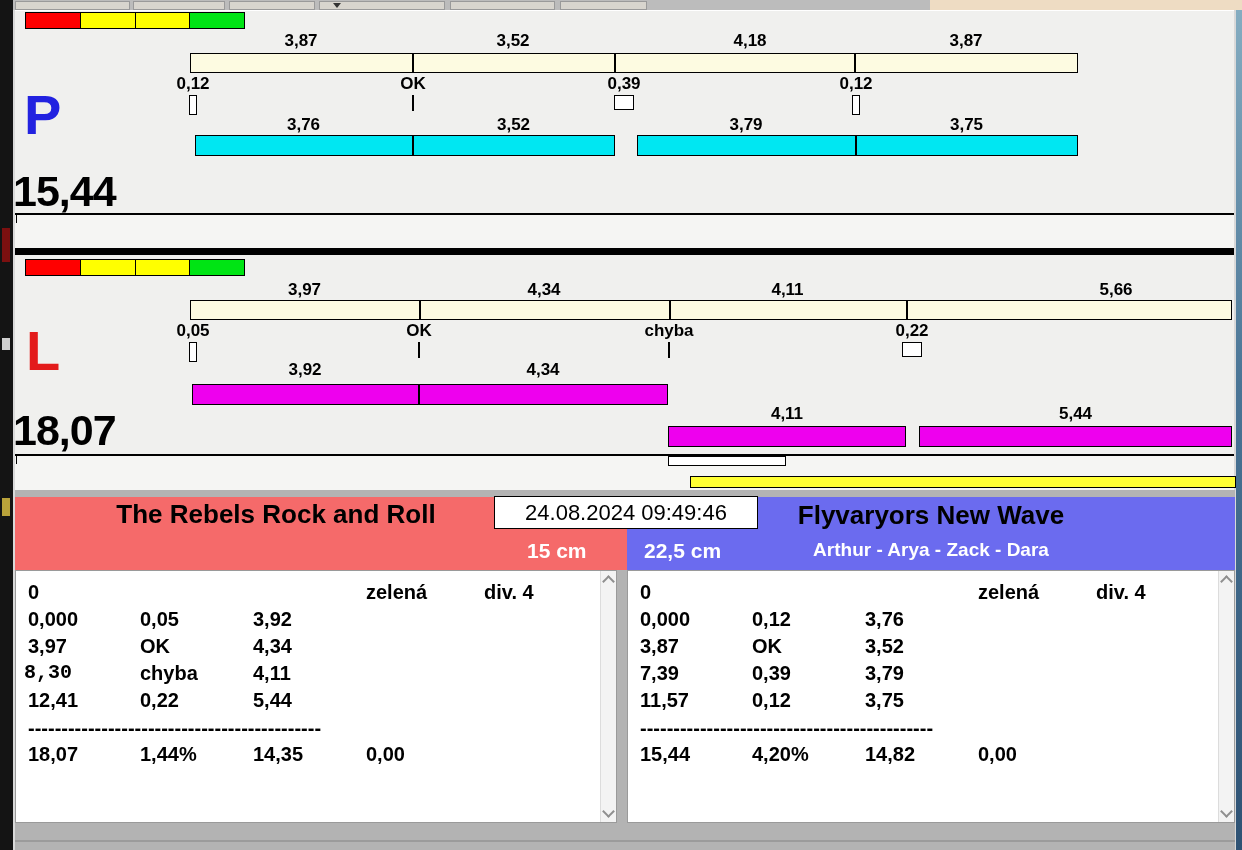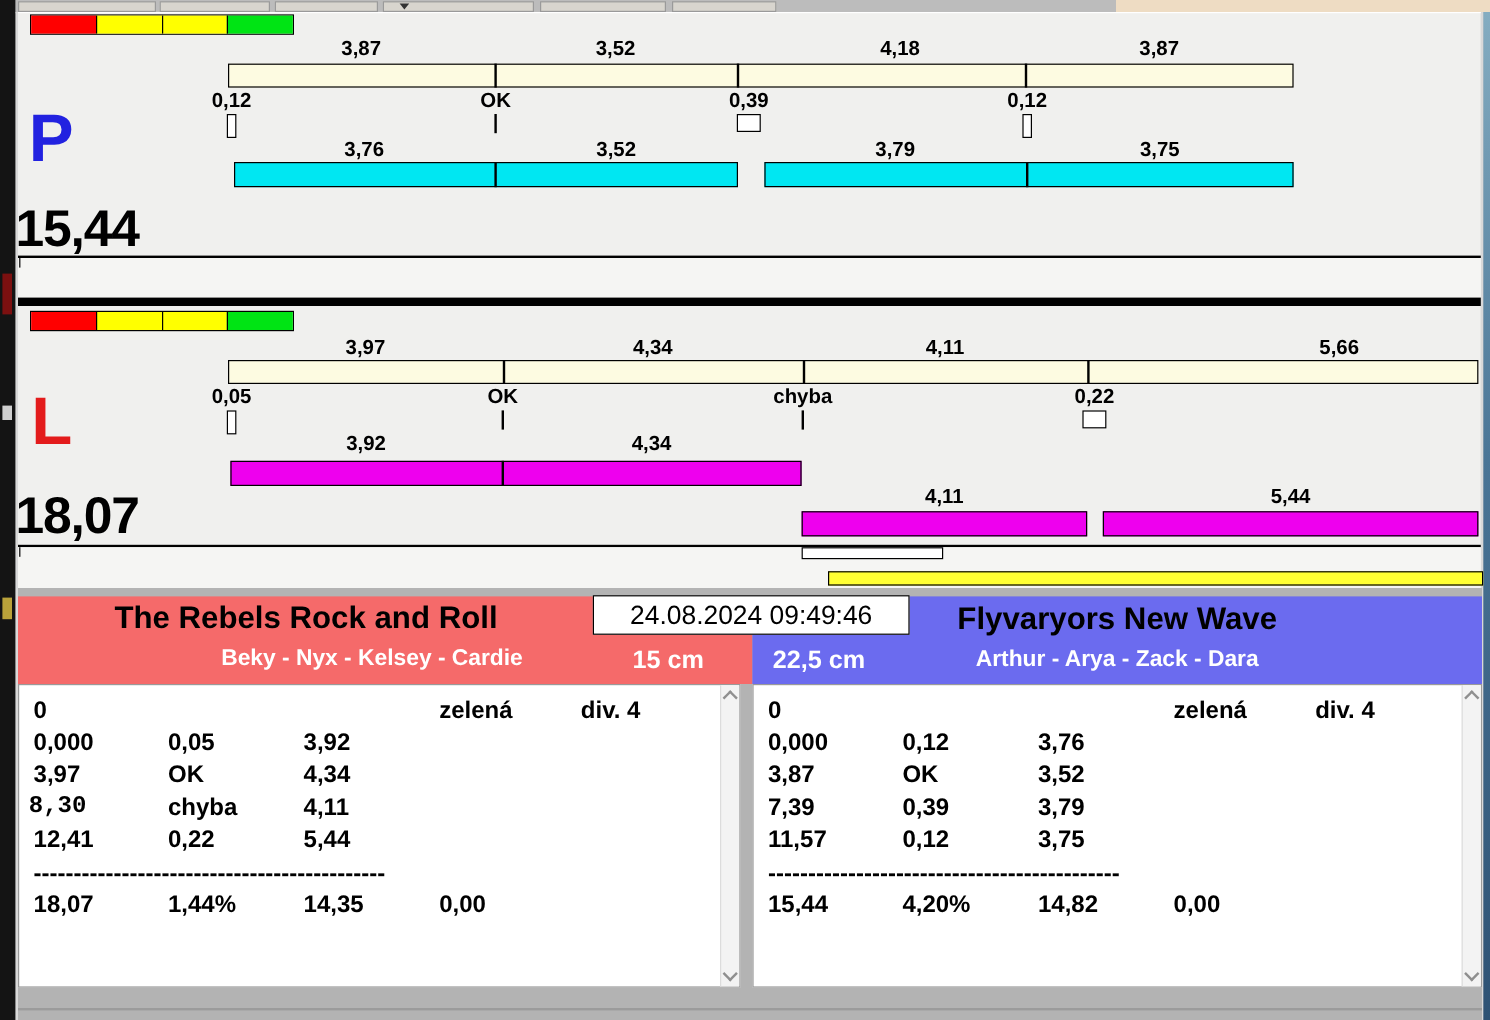--- a/index.html
+++ b/index.html
@@ -159,22 +159,21 @@
       <div class="baseline" style="left: 15px; width: 1219px; top: 454px;"></div>
       <div class="lane-strip-bg" style="left: 15px; width: 1219px; top: 456px; height: 34px;"></div>
       <div class="abs" style="left: 16px; top: 456px; width: 1px; height: 8px; background: rgb(0, 0, 0); position: absolute;"></div>
       <div class="abs" style="position: absolute; left: 668px; top: 456px; width: 118px; height: 10px; background: rgb(255, 255, 255); border: 1px solid rgb(0, 0, 0); box-sizing: border-box;"></div>
       <div class="abs" style="position: absolute; left: 690px; top: 476px; width: 546px; height: 12px; background: rgb(255, 255, 51); border: 1px solid rgb(0, 0, 0); box-sizing: border-box;"></div>
     </div>
 
   <div class="abs footer-bg"></div>
 
   <div class="team-header" style="left: 15px; width: 612px; background: rgb(245, 106, 106);">
-    <div class="team-title" style="left:0;top:4px;width:480px;">The Rebels Rock and Roll</div>
-    <div class="team-dogs" style="left:0;top:42px;width:590px;">Beky - Nyx - Kelsey - Cardie</div>
+    <div class="team-title" style="left:0;top:4px;width:480px;padding-left:21px;">The Rebels Rock and Roll</div>
   </div>
   <div class="team-header" style="left: 627px; width: 608px; background: rgb(107, 107, 239);">
     <div class="team-title" style="left:0;top:5px;width:608px;">Flyvaryors New Wave</div>
     <div class="team-dogs" style="left:0;top:43px;width:608px;">Arthur - Arya - Zack - Dara</div>
   </div>
   <div class="height-label" style="left:527px;top:540px;text-align:center;">15 cm</div>
   <div class="height-label" style="left:644px;top:540px;">22,5 cm</div>
   <div class="abs timestamp">24.08.2024 09:49:46</div>
 
   <div class="panel" style="left:15px;width:602px;">

